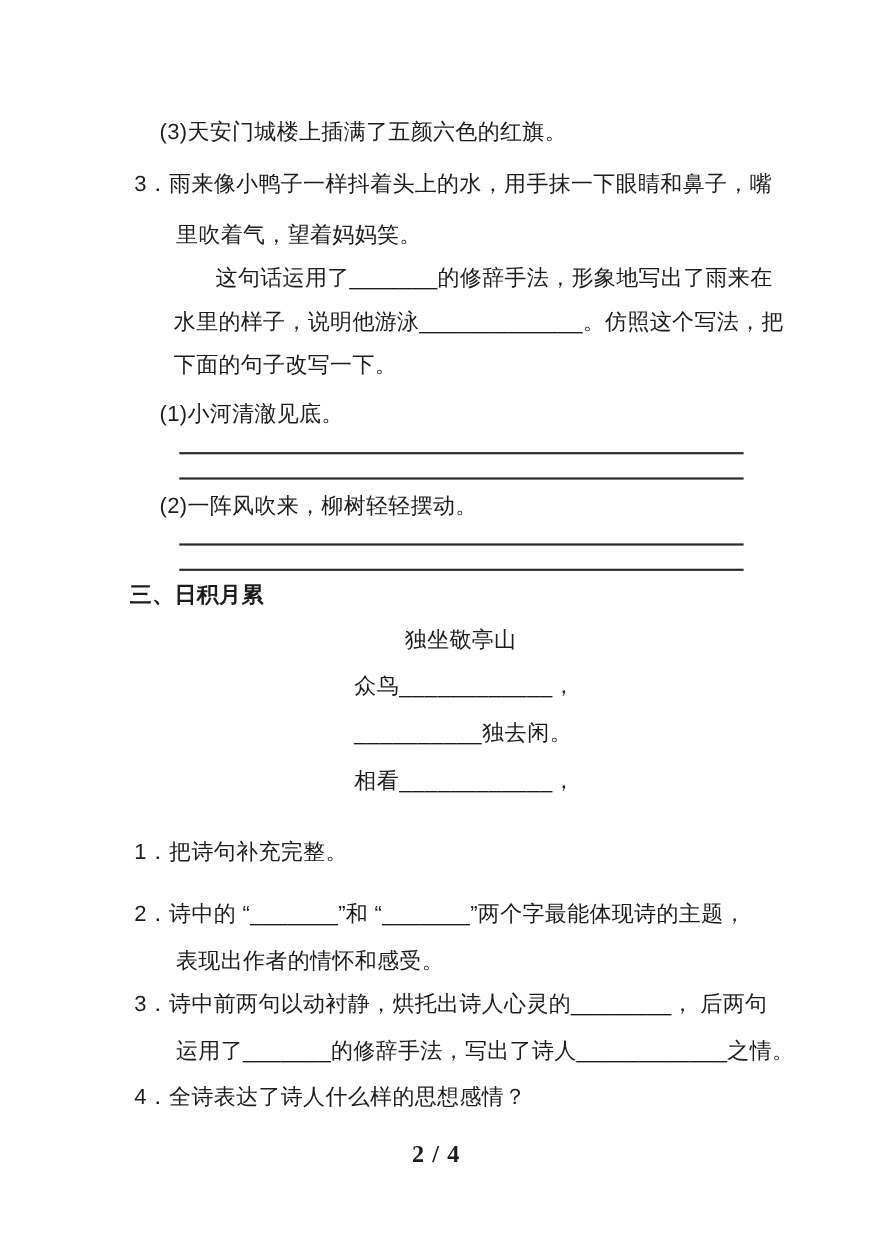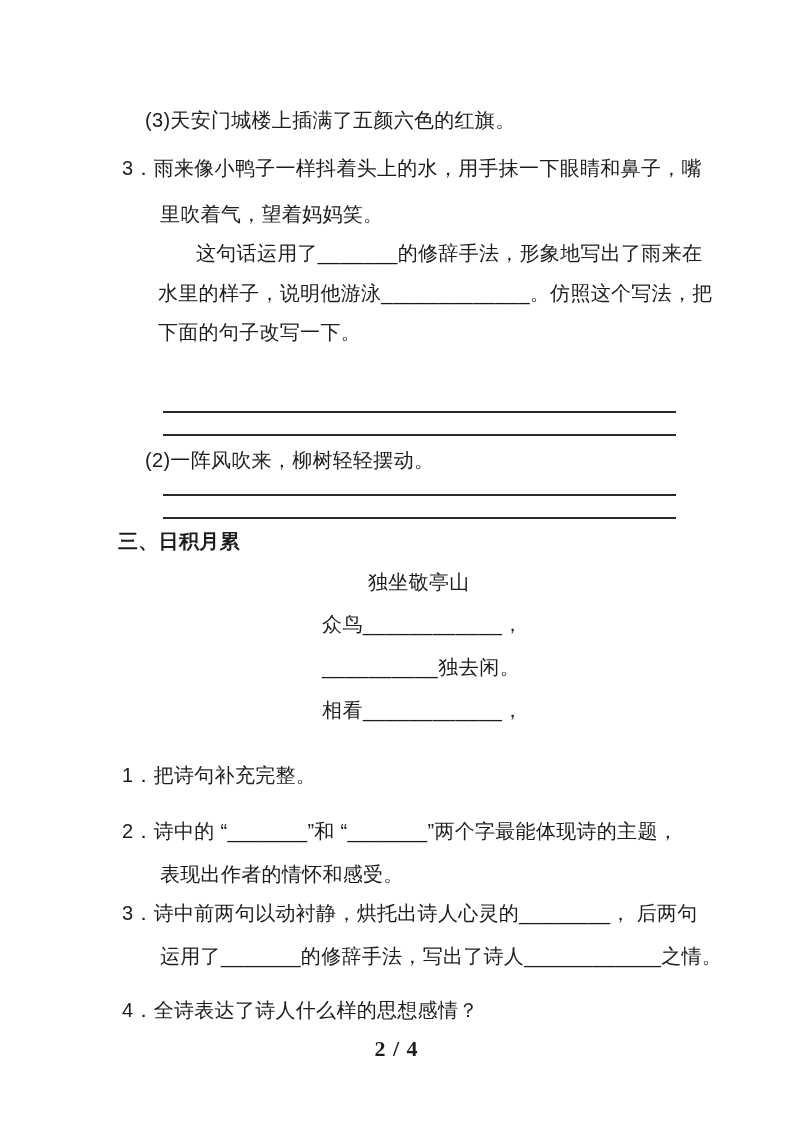--- a/index.html
+++ b/index.html
@@ -58,20 +58,21 @@
   <div class="ln" style="left:122px; top:156px;">3．雨来像小鸭子一样抖着头上的水，用手抹一下眼睛和鼻子，嘴</div>
 
   <div class="ln" style="left:160px; top:202px;">里吹着气，望着妈妈笑。</div>
 
   <div class="ln" style="left:196px; top:241px;">这句话运用了_______的修辞手法，形象地写出了雨来在</div>
 
   <div class="ln" style="left:158px; top:281px;">水里的样子，说明他游泳_____________。仿照这个写法，把</div>
 
   <div class="ln" style="left:158px; top:320px;">下面的句子改写一下。</div>
 
+  <div class="ln" style="left:145px; top:365px;">(1)小河清澈见底。</div>
 
   <div class="rule" style="top:411px;"></div>
   <div class="rule" style="top:434px;"></div>
 
   <div class="ln" style="left:145px; top:448px;">(2)一阵风吹来，柳树轻轻摆动。</div>
 
   <div class="rule" style="top:494px;"></div>
   <div class="rule" style="top:517px;"></div>
 
   <div class="ln bold" style="left:118px; top:529px;font-family:Liberation Serif, serif;">三、日积月累</div>
@@ -88,17 +89,17 @@
   <div class="ln" style="left:122px; top:763px;">1．把诗句补充完整。</div>
 
   <div class="ln" style="left:122px; top:819px;">2．诗中的 “_______”和 “_______”两个字最能体现诗的主题，</div>
 
   <div class="ln" style="left:160px; top:862px;">表现出作者的情怀和感受。</div>
 
   <div class="ln" style="left:122px; top:901px;">3．诗中前两句以动衬静，烘托出诗人心灵的________， 后两句</div>
 
   <div class="ln" style="left:160px; top:944px;">运用了_______的修辞手法，写出了诗人____________之情。</div>
 
-  <div class="ln" style="left:122px; top:986px;margin-top:12px;">4．全诗表达了诗人什么样的思想感情？</div>
+  <div class="ln" style="left:122px; top:986px;">4．全诗表达了诗人什么样的思想感情？</div>
 
   <div class="footer">2 / 4</div>
 
 </div>
 
 </body></html>

